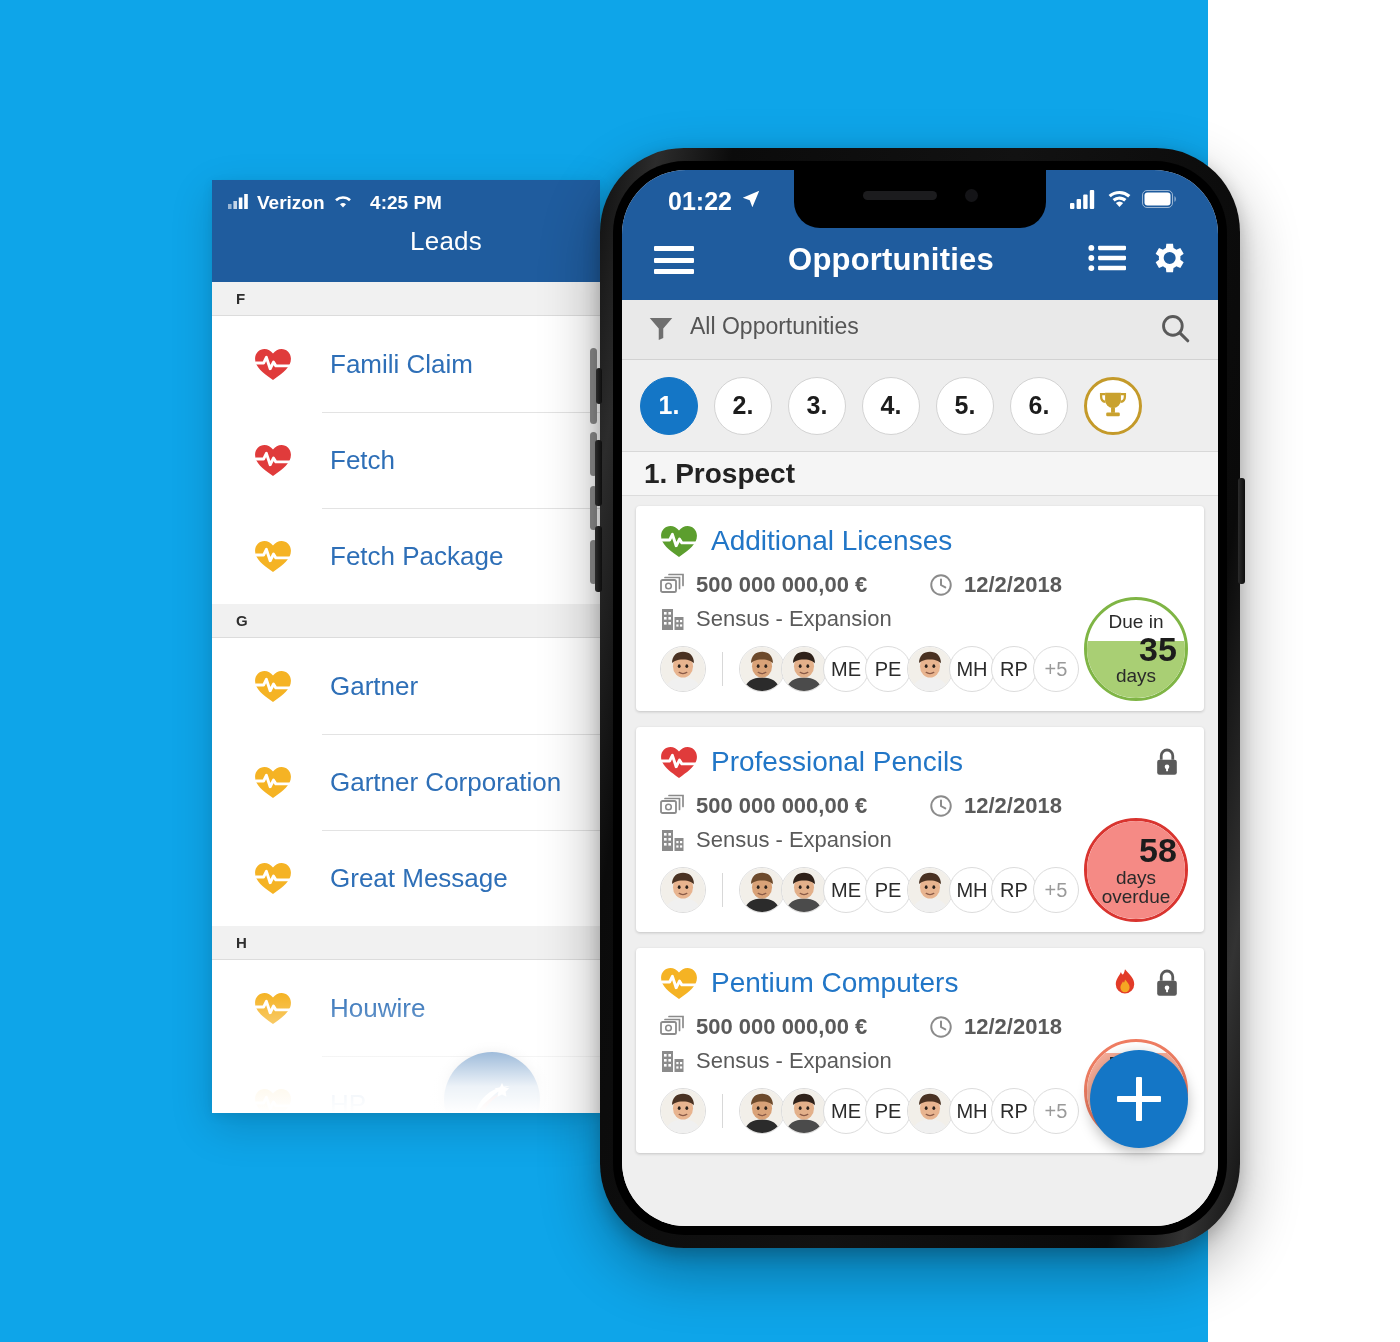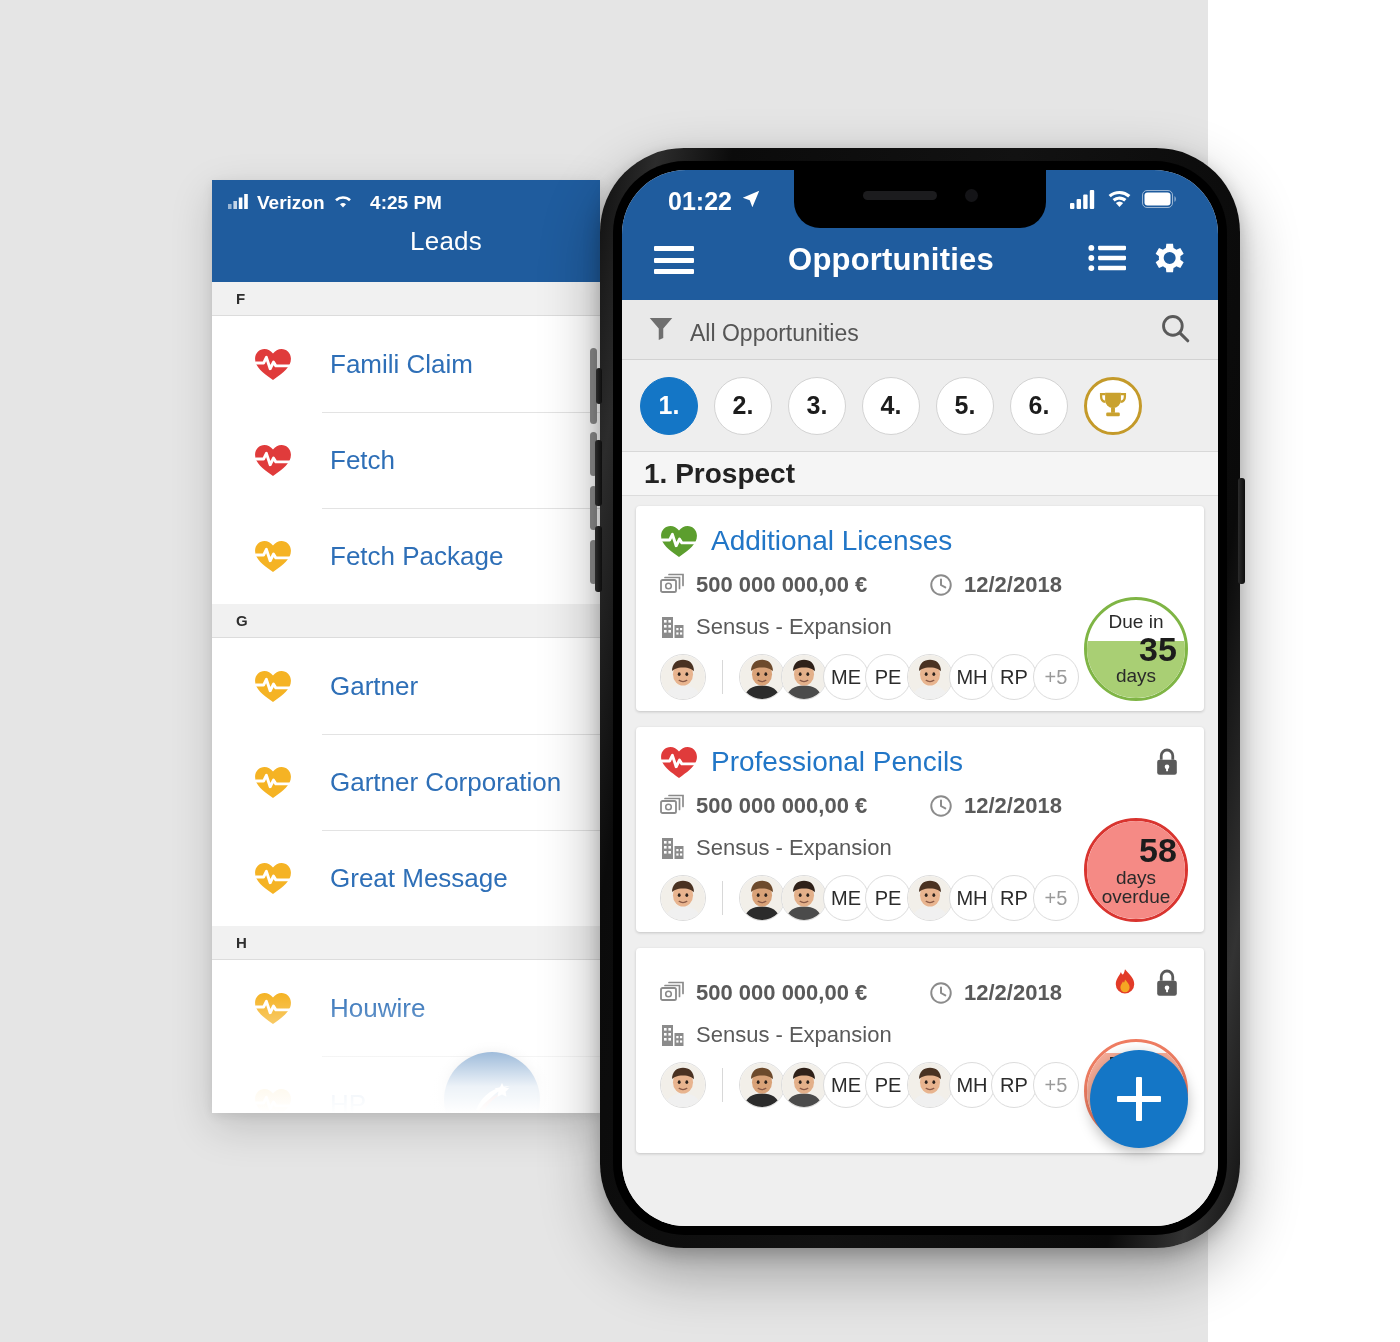--- a/index.html
+++ b/index.html
@@ -2,21 +2,21 @@
 <html><head>
 <meta charset="utf-8">
 <style>
   * { box-sizing: border-box; margin: 0; padding: 0; }
   html, body {
     width: 1400px; height: 1342px;
     background: #ffffff;
     font-family: "Liberation Sans", sans-serif;
     overflow: hidden;
   }
-  #stage { position: relative; width: 1208px; height: 1342px; background: #e5e5e5; }
+  #stage { position: relative; width: 1208px; height: 1342px; background: #0ea5e9; }
 
   
   #bg-phone {
     position: absolute;
     left: 212px; top: 180px;
     width: 388px; height: 933px;
     background: #ffffff;
     overflow: hidden;
     box-shadow: 0 14px 40px rgba(0,0,0,0.16), 0 3px 10px rgba(0,0,0,0.08);
   }
@@ -110,21 +110,21 @@
   }
   .fg-title{ font-size:31px; font-weight:bold; letter-spacing:.2px;}
   .nav-right{ display:flex; align-items:center; gap:22px; }
   .hamburger{ width:40px; height:28px; display:flex; flex-direction:column; justify-content:space-between; }
   .hamburger i{ display:block; height:5px; background:#fff; border-radius:1px;}
 
   .filterbar{
     height:60px; background:#e9e9e9; border-bottom:1px solid #d2d2d2;
     display:flex; align-items:center; justify-content:space-between; padding:0 26px 0 24px;
   }
-  .filter-left{ display:flex; align-items:flex-end; gap:14px;}
+  .filter-left{ display:flex; align-items:flex-start; gap:14px;}
   .filter-text{ font-size:23px; color:#555; }
 
   .stagebar{
     height:92px; background:#eeeeee; border-bottom:1px solid #d8d8d8;
     display:flex; align-items:center; gap:16px; padding:0 18px;
   }
   .stage-pill{
     width:58px; height:58px; border-radius:50%;
     background:#fff; border:1px solid #d3d3d3;
     display:flex; align-items:center; justify-content:center;
@@ -147,21 +147,21 @@
     position:relative; background:#fff; border-radius:4px;
     margin-bottom:16px; padding:18px 22px 16px 24px; height:205px;
     box-shadow:0 1px 3px rgba(0,0,0,.18);
   }
   .opp-head{ display:flex; align-items:center; gap:13px; }
   .opp-title{ font-size:28px; color:#2176c7; white-space:nowrap;}
   .opp-flags{ position:absolute; right:24px; top:20px; display:flex; align-items:center; gap:16px;}
   .opp-meta{ display:flex; align-items:center; margin-top:14px; }
   .meta-item{ display:flex; align-items:center; gap:10px; font-size:22px; color:#5a5a5a;font-weight:bold; }
   .meta-item.amount{ width:268px; }
-  .opp-sub{ display:flex; align-items:center; gap:10px; margin-top:16px; font-size:22px; color:#5a5a5a;}
+  .opp-sub{ display:flex; align-items:center; gap:10px; margin-top:8px; font-size:22px; color:#5a5a5a;}
 
   .avatars{ display:flex; align-items:center; margin-top:14px; }
   .av{
     width:46px; height:46px; border-radius:50%; background:#fff;
     border:1px solid #dcdcdc; overflow:hidden; flex:0 0 auto;
     display:flex; align-items:center; justify-content:center;
     font-size:20px; color:#2b2b2b; font-weight:500;
   }
   .av.more{ color:#9a9a9a; }
   .av-sep{ width:1px; height:34px; background:#d8d8d8; margin:0 16px; }
@@ -628,20 +628,27 @@
                 </div>
               </div>
               <div class="badge" style="border:3px solid #d9342f;">
                 <div class="fill" style="height:104px;background:#f58a85;"></div>
                 <div class="b-num">58</div>
                 <div class="b-bot">days</div>
                 <div class="b-bot">overdue</div>
               </div>
             </div>
             <div class="opp-card">
+              <div class="opp-head">
+                <svg class="heart" width="36" height="32" viewBox="0 0 40 36">
+                  <path d="M20 35C9 27 1 21 1 12.4 1 6.2 5.6 2 11 2c3.5 0 6.8 1.8 9 5 2.2-3.2 5.5-5 9-5 5.4 0 10 4.2 10 10.4C39 21 31 27 20 35z" fill="#f5b324"></path>
+                  <path d="M2 17h8l3-6 4 12 3.5-7 2.5 4H38" fill="none" stroke="#ffffff" stroke-width="3.1" stroke-linejoin="round" stroke-linecap="round"></path>
+                </svg>
+                <span class="opp-title">Pentium Computers</span>
+              </div>
               <div class="opp-flags">
                 <span><svg width="26" height="30" viewBox="0 0 22 26">
                     <path d="M11 1c4 5 8 7.4 8 13a8 8 0 01-16 0C3 9.6 6 7 7.5 3.4 8.4 6 9.6 7.4 11 1z" fill="#e23b28"></path>
                     <path d="M11 10c2.2 2.6 4 4.1 4 7a4 4 0 01-8 0c0-2.4 1.5-3.6 2.3-5.6.6 1.4 1.1 2.1 1.7-1.4z" fill="#f5a623"></path>
                   </svg></span>
                 <span><svg width="26" height="30" viewBox="0 0 22 26">
                     <path d="M6 11V7.6a5 5 0 0110 0V11" fill="none" stroke="#5a5a5a" stroke-width="2.4"></path>
                     <rect x="2.5" y="11" width="17" height="13" rx="2" fill="#5a5a5a"></rect>
                     <circle cx="11" cy="17.2" r="2" fill="#ffffff"></circle>
                     <rect x="10.2" y="17" width="1.7" height="4" fill="#ffffff"></rect>

